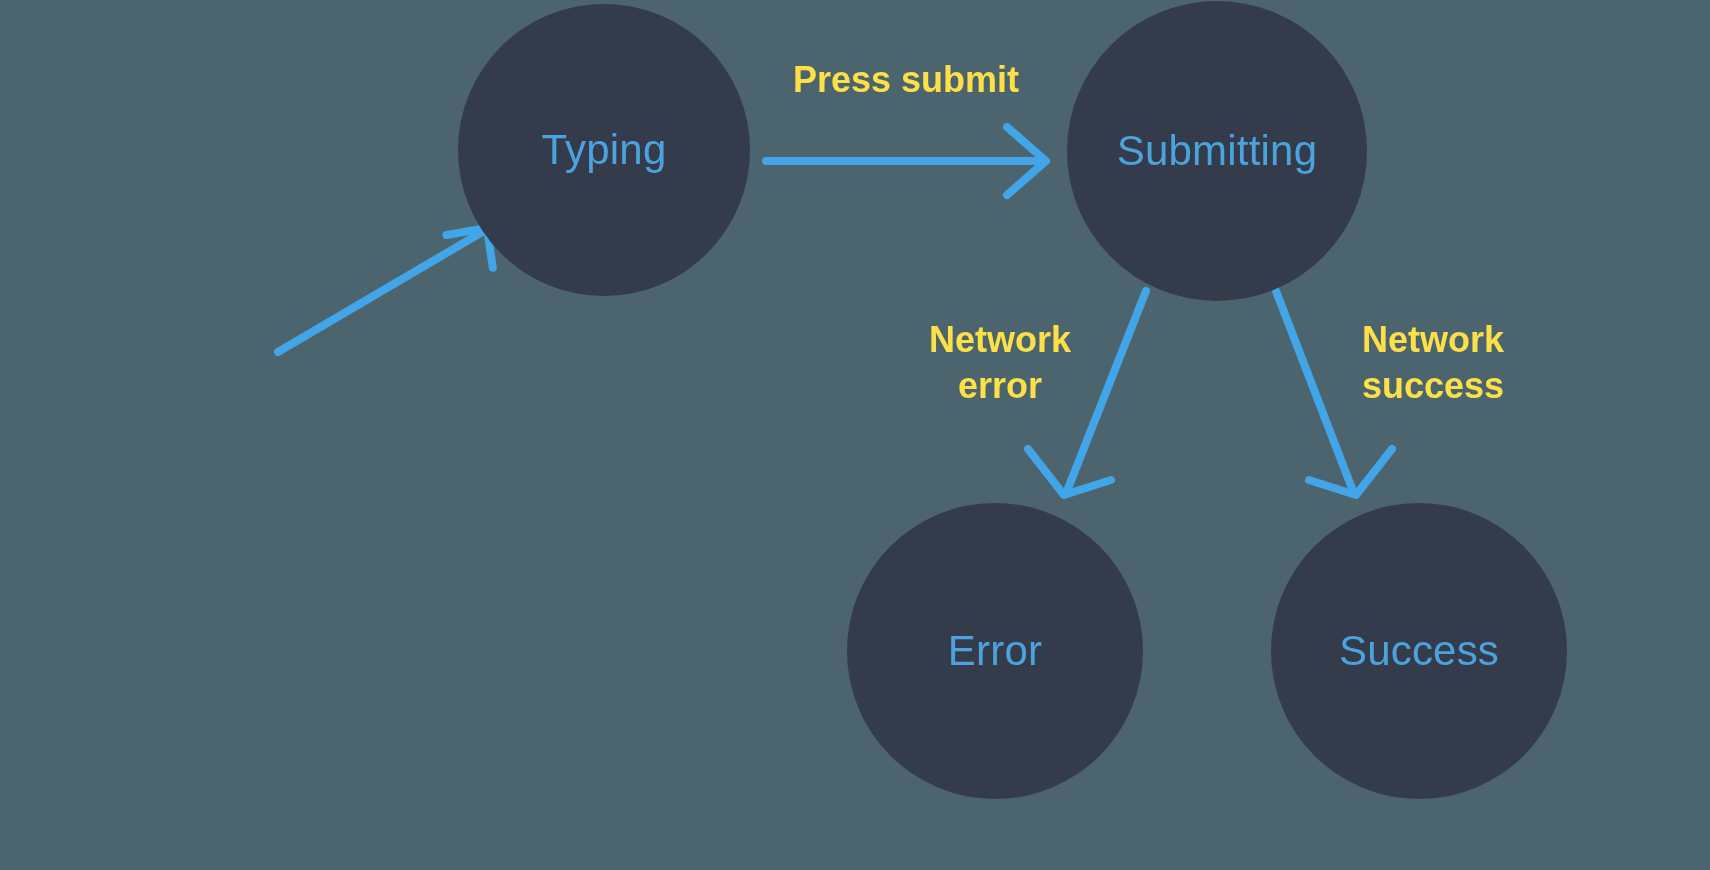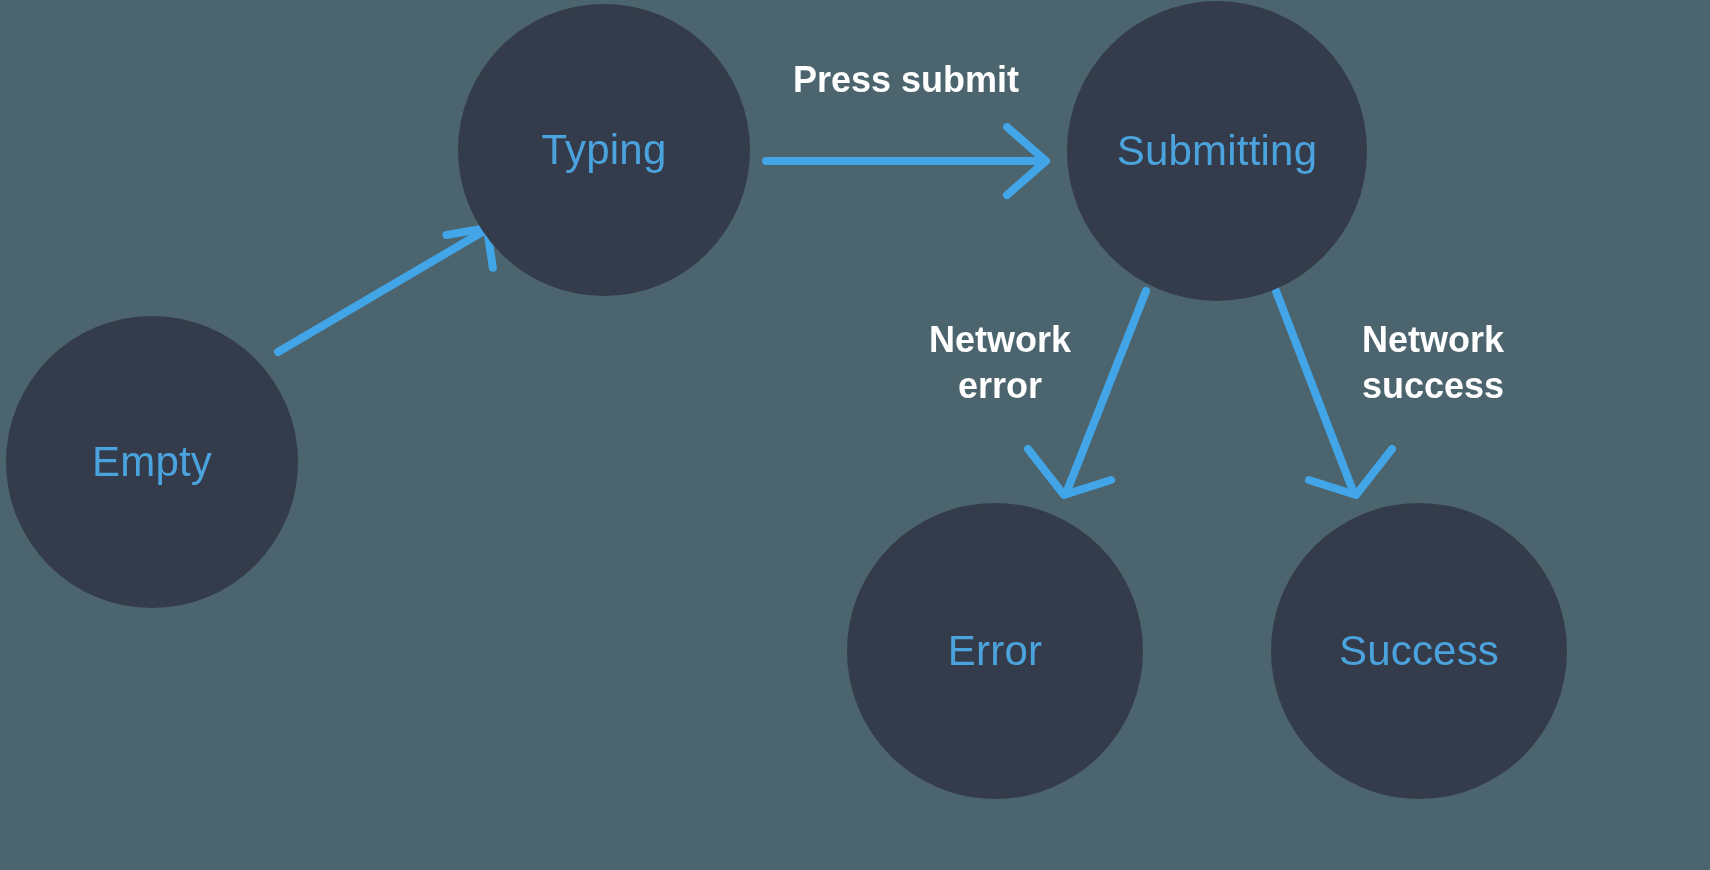--- a/index.html
+++ b/index.html
@@ -34,21 +34,21 @@
     color: #4BA3DD;
     font-size: 42px;
     font-weight: 400;
     letter-spacing: 0.2px;
     line-height: 1;
     white-space: nowrap;
     text-align: center;
   }
   .edge-label {
     position: absolute;
-    color: #ffffff;
+    color: #fde047;
     font-size: 36px;
     font-weight: 700;
     line-height: 1.28;
     text-align: center;
     white-space: pre-line;
   }
   .edge-label.nowrap { white-space: nowrap; }
 </style>
 </head>
 <body>
@@ -71,23 +71,20 @@
       <line x1="1146" y1="291" x2="1067" y2="491" stroke="#42A5E8" stroke-width="8" stroke-linecap="round"></line>
       <polyline points="1028,449 1064,495 1111,480" fill="none" stroke="#42A5E8" stroke-width="8" stroke-linecap="round" stroke-linejoin="round"></polyline>
     </g>
 
     <g>
       <line x1="1276" y1="291" x2="1353" y2="491" stroke="#42A5E8" stroke-width="8" stroke-linecap="round"></line>
       <polyline points="1309,480 1356,495 1392,449" fill="none" stroke="#42A5E8" stroke-width="8" stroke-linecap="round" stroke-linejoin="round"></polyline>
     </g>
   </svg>
 
-  <div class="state-node" style="left:6px; top:316px; width:292px; height:292px;">
-    <span class="state-label">Empty</span>
-  </div>
 
   <div class="state-node" style="left:458px; top:4px; width:292px; height:292px;">
     <span class="state-label">Typing</span>
   </div>
 
   <div class="state-node" style="left:1067px; top:1px; width:300px; height:300px;">
     <span class="state-label">Submitting</span>
   </div>
 
   <div class="state-node" style="left:847px; top:503px; width:296px; height:296px;">

